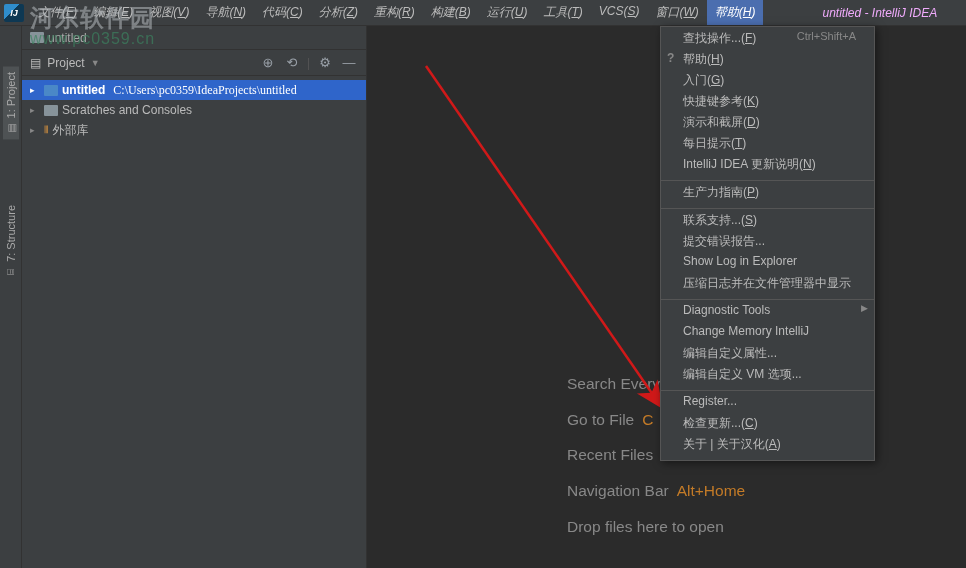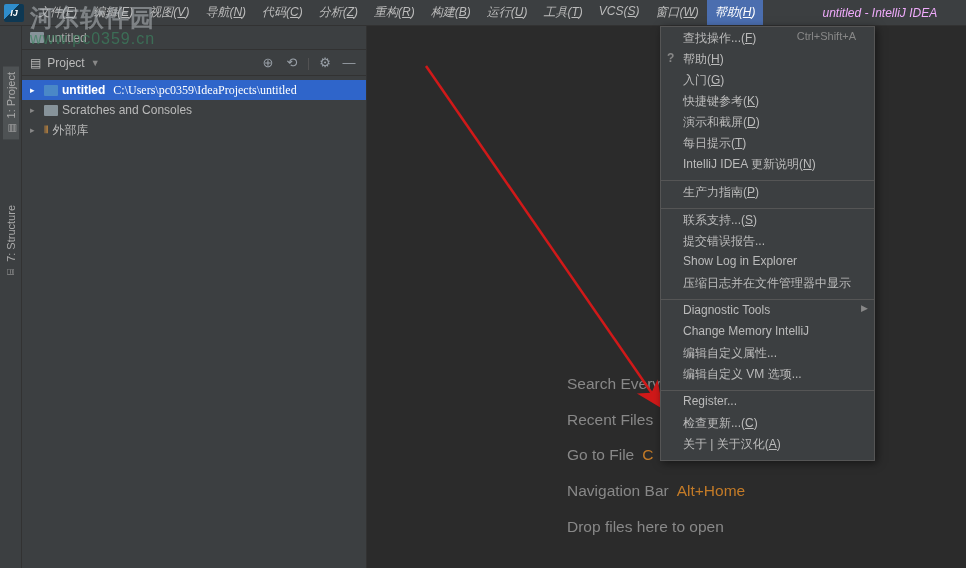--- a/index.html
+++ b/index.html
@@ -125,22 +125,22 @@
           <span class="arrow">▸</span>
           <span class="lib-icon" style="color:#e89c3f">⦀</span>
           <span>外部库</span>
         </div>
       </div>
   </div>
 
   <div class="editor-area">
     <div class="welcome-block" id="welcome">
         <div><span>Search Every</span></div>
+        <div><span>Go to File</span><span class="hint">C</span></div>
         <div><span>Recent Files</span></div>
-        <div><span>Go to File</span><span class="hint">C</span></div>
         <div><span>Navigation Bar</span><span class="hint">Alt+Home</span></div>
         <div><span>Drop files here to open</span></div>
       </div>
   </div>
 </div>
 
 <div class="dropdown" id="help-menu">
     <div class="dd-item">
       <span>查找操作...(<span class="mnemonic">F</span>)</span>
       <span class="shortcut">Ctrl+Shift+A</span>

